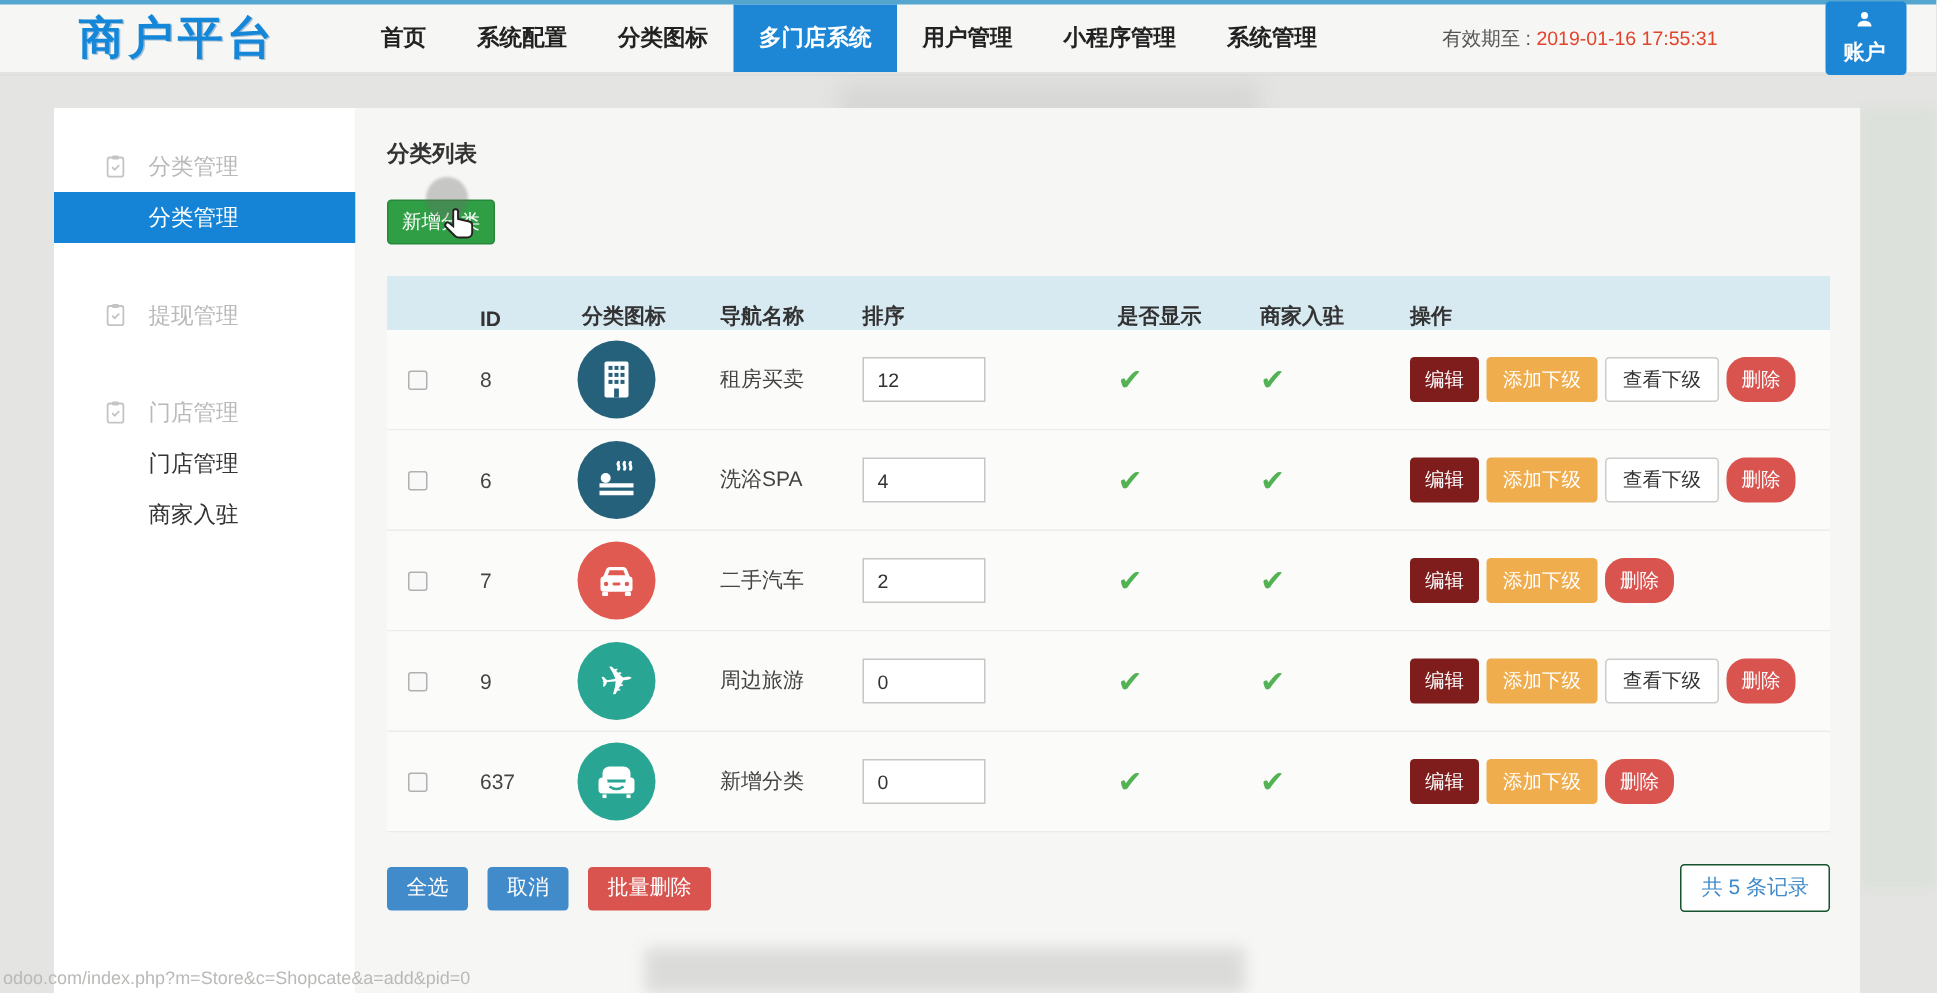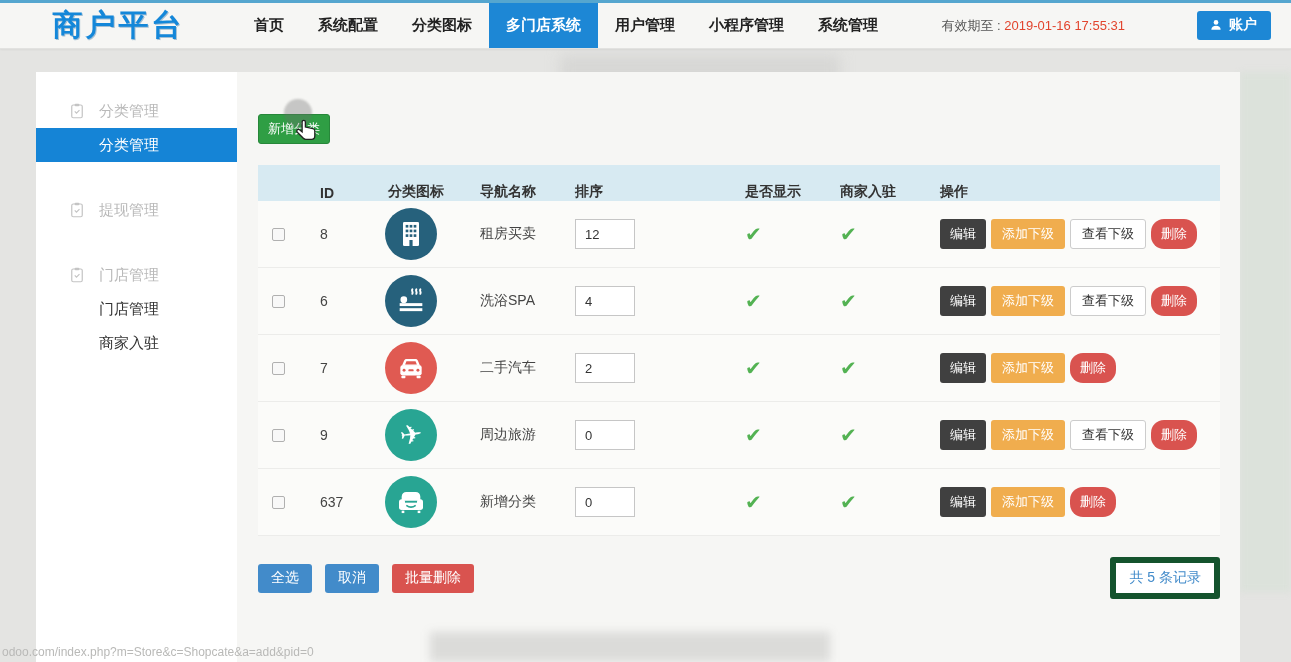--- a/index.html
+++ b/index.html
@@ -15,21 +15,21 @@
     text-shadow:1px 1px 0 rgba(12,90,150,.35); }
   .nav-menu { display:flex; align-items:stretch;justify-content:center; }
   .nav-item { display:flex; align-items:center; padding:0 17px; font-size:15px;
     font-weight:bold; color:#222; cursor:pointer; }
   .nav-item.active { background:#1d87d5; color:#fff; }
   .nav-right { margin-left:auto; display:flex; align-items:center; padding-right:20px;gap:44px; }
   .expiry { font-size:13px; color:#555; margin-right:28px; }
   .expiry .date { color:#e2442d; }
   .account-btn { background:#1d87d5; color:#fff; font-size:14px; font-weight:bold;
     border:none; border-radius:3px; padding:5px 14px 6px 12px; display:flex;
-    align-items:center; gap:6px; cursor:pointer; }
+    align-items:center; gap:6px; cursor:pointer;flex-direction:column; }
   .account-btn svg { width:14px; height:14px; }
 
   
   .sidebar { position:absolute; top:72px; left:36px; width:201px; bottom:0;
     background:#ffffff; padding-top:22px; z-index:10; }
   .side-group { margin-bottom:31px; }
   .side-header { height:34px; display:flex; align-items:center; color:#b9b9b9;
     font-size:15px; padding-left:32px; }
   .side-header svg { width:18px; height:18px; margin-right:13px; }
   .side-item { height:34px; display:flex; align-items:center; font-size:15px;
@@ -61,37 +61,37 @@
   .col-vis { width:100px; padding-left:20px; }
   .col-mer { width:100px; padding-left:15px; }
   .col-act { flex:1;      padding-left:15px; display:flex; gap:5px; align-items:center; }
   .thead .col-icon { padding-left:23px; }
   .checkbox { width:13px; height:13px; border:1px solid #b0b0b0; border-radius:2px;
     background:#f8f8f8; cursor:pointer; }
   .icon-circle { width:52px; height:52px; border-radius:50%; display:flex;
     align-items:center; justify-content:center; }
   .icon-circle svg { width:32px; height:32px; }
   .plane-glyph { color:#fff; font-size:27px; transform:rotate(-8deg); line-height:1; }
-  .sort-input { width:60px; height:30px; border:1px solid #c6c6c6; background:#fff;
+  .sort-input { width:82px; height:30px; border:1px solid #c6c6c6; background:#fff;
     font-size:13px; color:#333; padding-left:9px; font-family:inherit; }
   .check { color:#53b253; font-size:20px; font-weight:bold; }
   .abtn { height:30px; border:none; border-radius:3px; font-size:13px; padding:0 10px;
     cursor:pointer; font-family:inherit; }
-  .abtn.blue   { background:#404040; color:#fff; }
+  .abtn.blue   { background:#7f1d1d; color:#fff; }
   .abtn.orange { background:#f0ad4e; color:#fff; padding:0 11px; }
   .abtn.white  { background:#fff; color:#333; border:1px solid #ccc; padding:0 11px; }
   .abtn.red    { background:#d9534f; color:#fff;border-radius:13px; }
 
   
   .foot { margin-top:21px; width:962px; display:flex; align-items:center; }
   .fbtn { height:29px; border:none; border-radius:3px; font-size:14px; padding:0 13px;
     margin-right:13px; cursor:pointer; font-family:inherit; }
   .fbtn.blue { background:#428bca; color:#fff; }
   .fbtn.red  { background:#d9534f; color:#fff; }
-  .records { margin-left:auto; background:#fff; border:6px solid #14532d; border-radius:3px;
+  .records { margin-left:auto; background:#fff; border:1px solid #14532d; border-radius:3px;
     color:#428bca; font-size:14px; padding:6px 13px; }
 
   
   .statusbar { position:absolute; left:2px; bottom:3px; font-size:12px; color:#b9b9b7; z-index:40; }
   .artifact { position:absolute; pointer-events:none; }
   .art-bottom { left:430px; bottom:0; width:400px; height:30px;
     background:rgba(80,80,80,.16); filter:blur(5px); z-index:35; }
   .art-top { left:560px; top:55px; width:280px; height:38px;
     background:rgba(200,200,198,.45); filter:blur(7px); z-index:5; }
   .art-right { right:0; top:72px; width:51px; height:520px;
@@ -162,20 +162,21 @@
         <path d="M9 12.5l2.3 2.3 4-4" fill="none" stroke="#c4c4c4" stroke-width="1.6"></path>
       </svg>
       <span>门店管理</span>
     </div>
     <div class="side-item">门店管理</div>
     <div class="side-item">商家入驻</div>
   </div>
 </div>
 
 <div class="main">
+  <div class="page-title">分类列表</div>
 
   <div class="add-wrap">
     <div class="ripple"></div>
     <button class="add-btn">新增分类</button>
     <svg class="cursor-hand" viewBox="0 0 32 32">
       <path d="M12 3c-1.1 0-2 .9-2 2v12l-3.2-2.6c-.9-.7-2.2-.6-2.9.3-.7.9-.6 2.1.2 2.9l7.4 7.4c.8.8 1.8 1.2 2.9 1.2h7.1c2.3 0 4.1-1.8 4.1-4.1v-6.1c0-1.4-1-2.6-2.4-2.9l-9.2-2V5c0-1.1-.9-2-2-2z" fill="#fff" stroke="#222" stroke-width="1.6"></path>
     </svg>
   </div>
 
   <div class="table">

